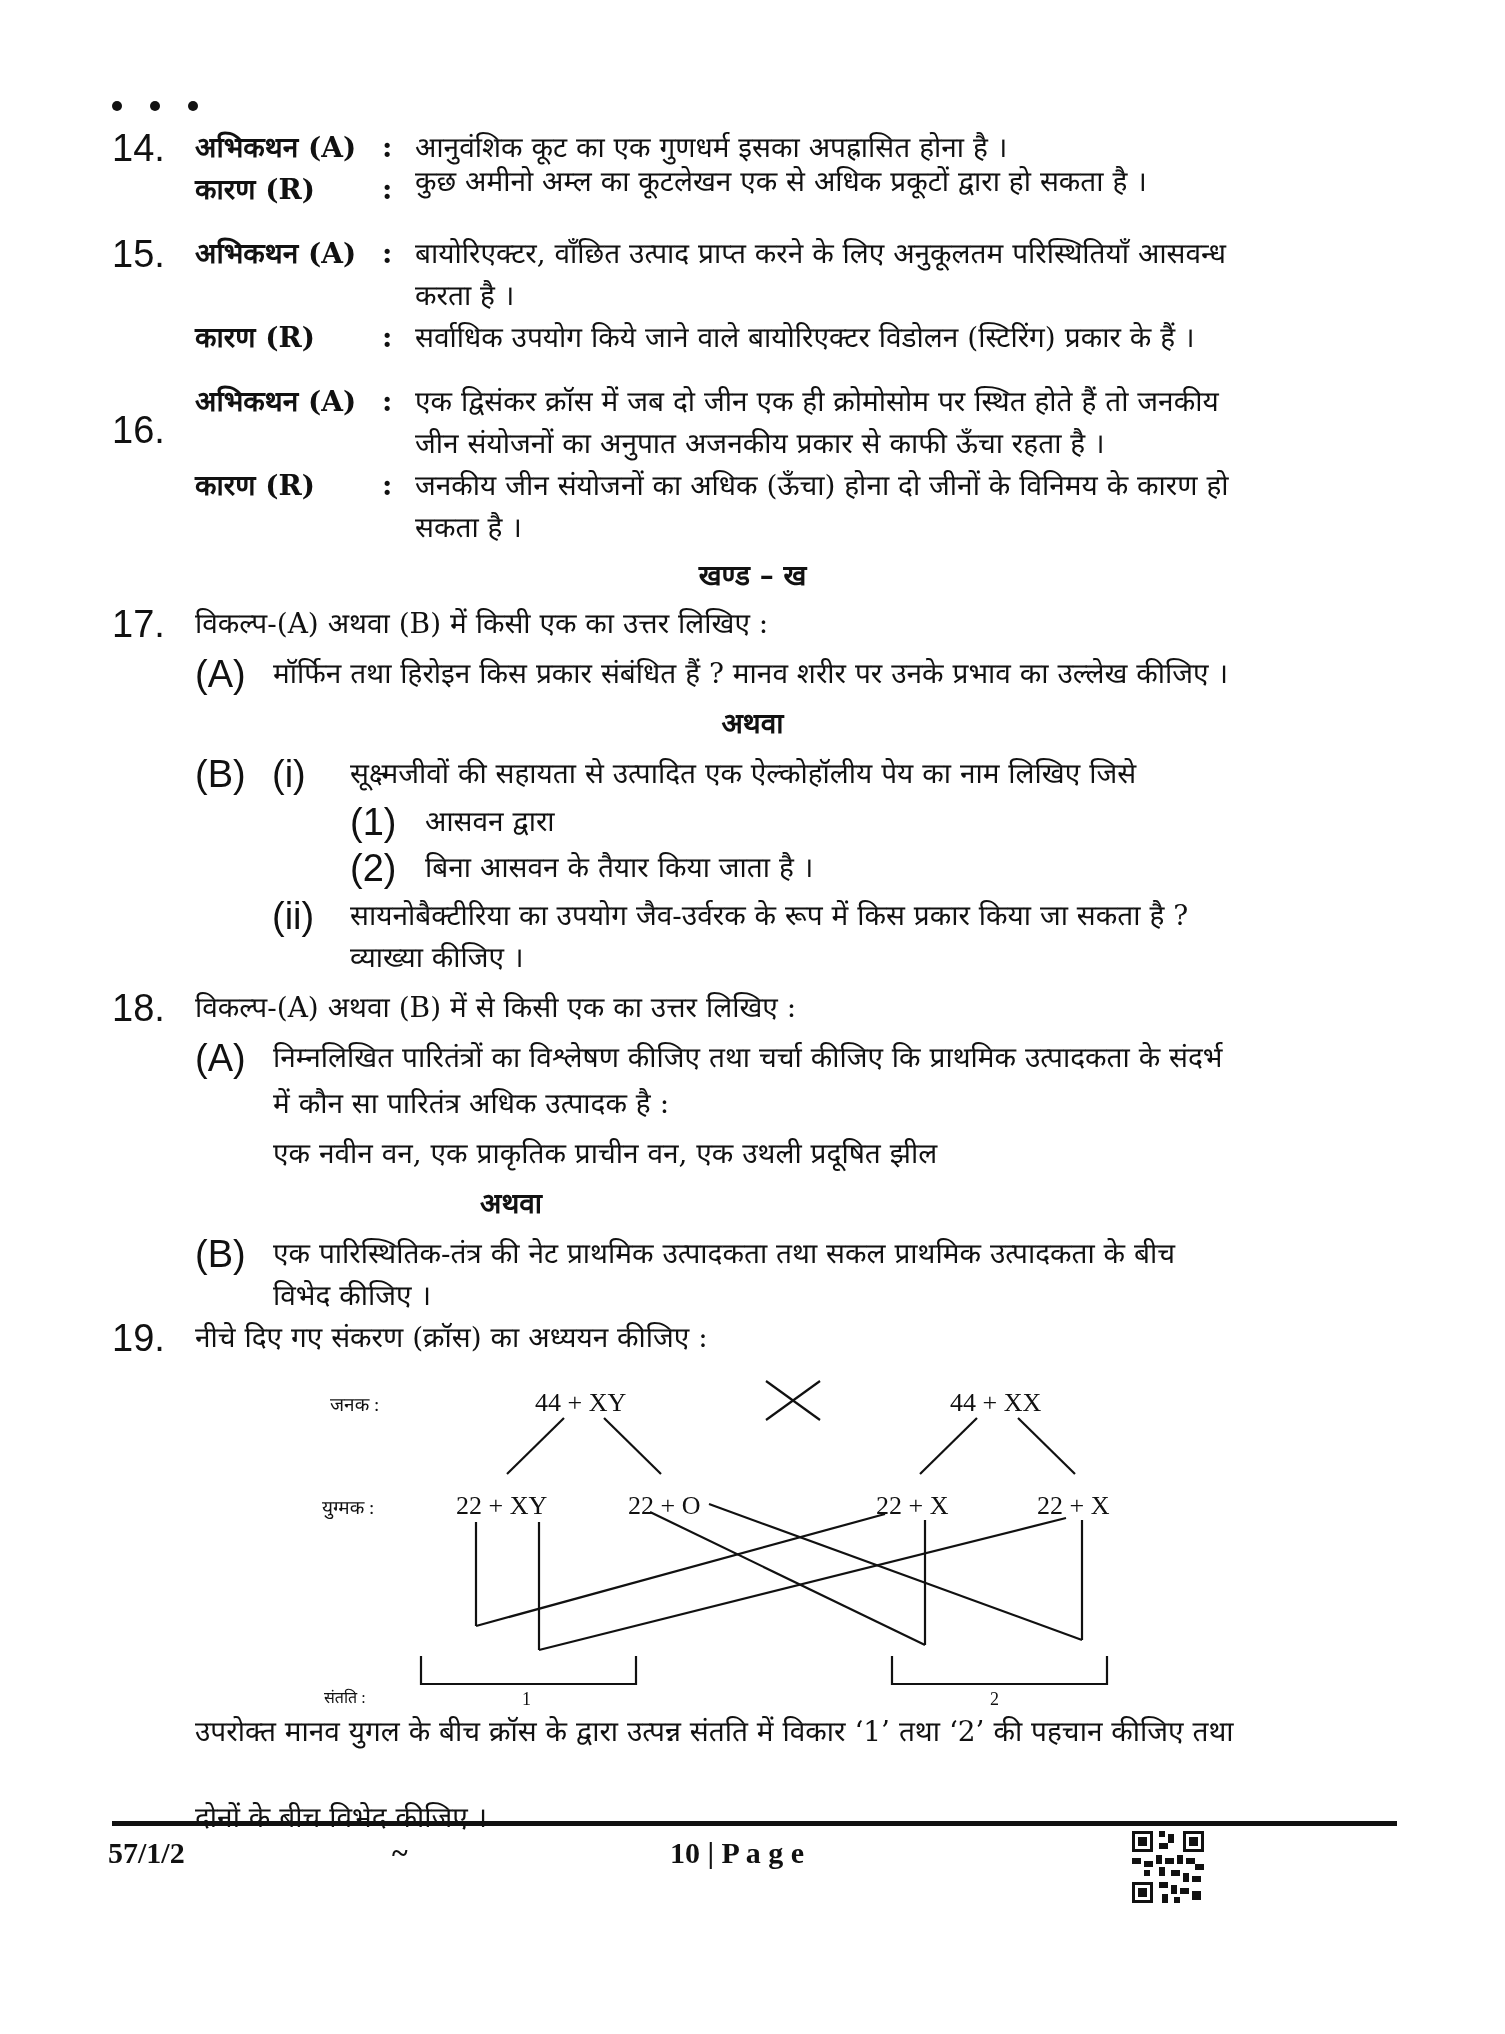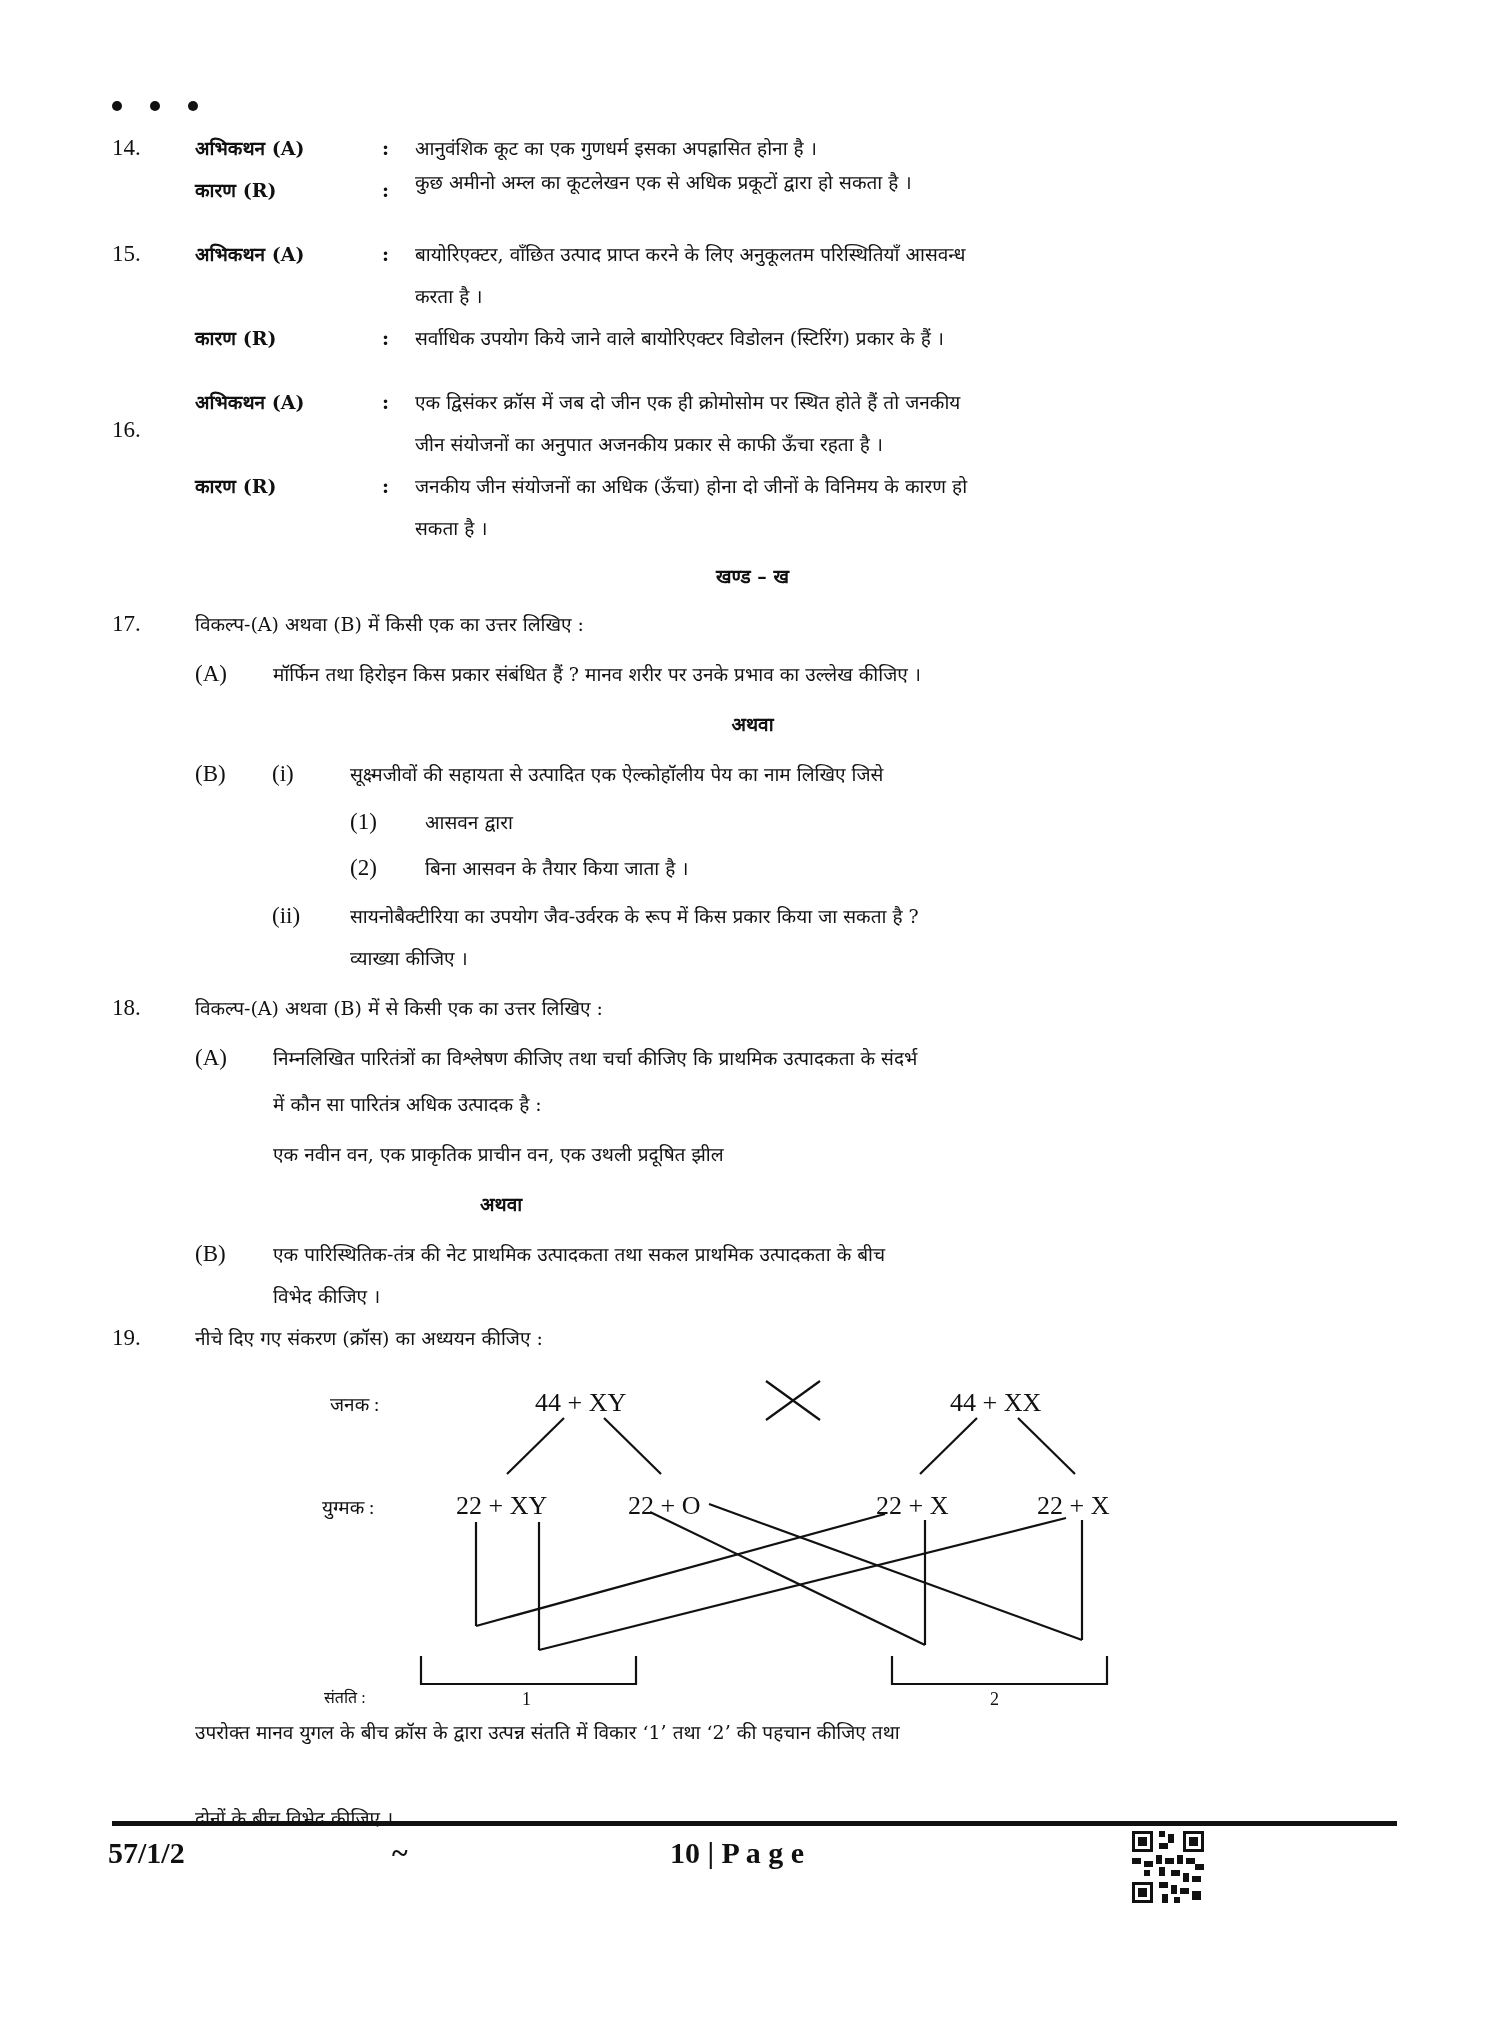--- a/index.html
+++ b/index.html
@@ -2,22 +2,22 @@
 <html><head>
 <meta charset="utf-8">
 <style>
   html, body { margin: 0; padding: 0; background: #ffffff; }
   body {
     width: 1505px; height: 2034px; position: relative; overflow: hidden;
     font-family: "DejaVu Serif", "Liberation Serif", serif;
     color: #111111;
   }
   .abs { position: absolute; }
-  .txt { font-size: 19px; line-height: 40px; white-space: nowrap; }
-  .num { font-family: Liberation Serif, serif; font-size: 23px; }
+  .txt { font-size: 28px; line-height: 40px; white-space: nowrap; }
+  .num { font-family: Liberation Sans, sans-serif; font-size: 38px; }
   .bold { font-weight: bold; }
   .center { text-align: center; }
   .dots span {
     display: inline-block; width: 10px; height: 10px; border-radius: 50%;
     background: #111; margin-right: 28px;
   }
   .rule { background: #111; height: 5px; }
   .foot { font-family: "Liberation Serif", serif; font-weight: bold; font-size: 30px; }
   svg text { font-family: "Liberation Serif", "DejaVu Serif", serif; }
 </style>

